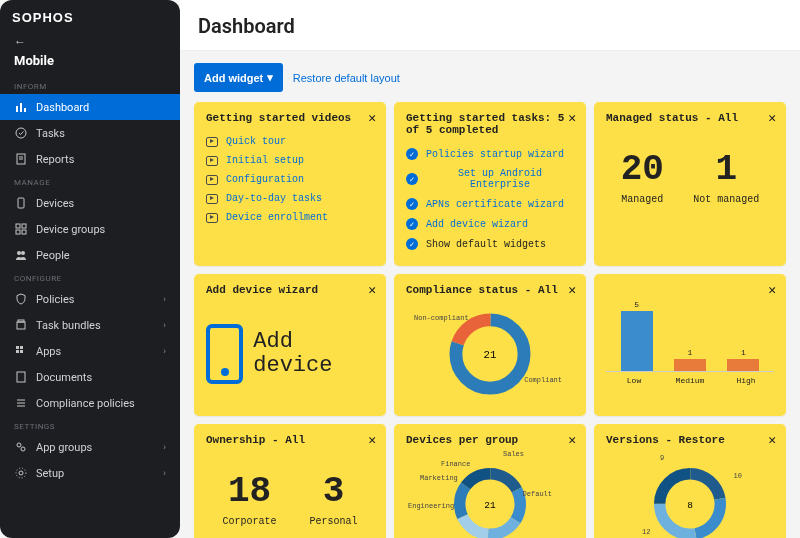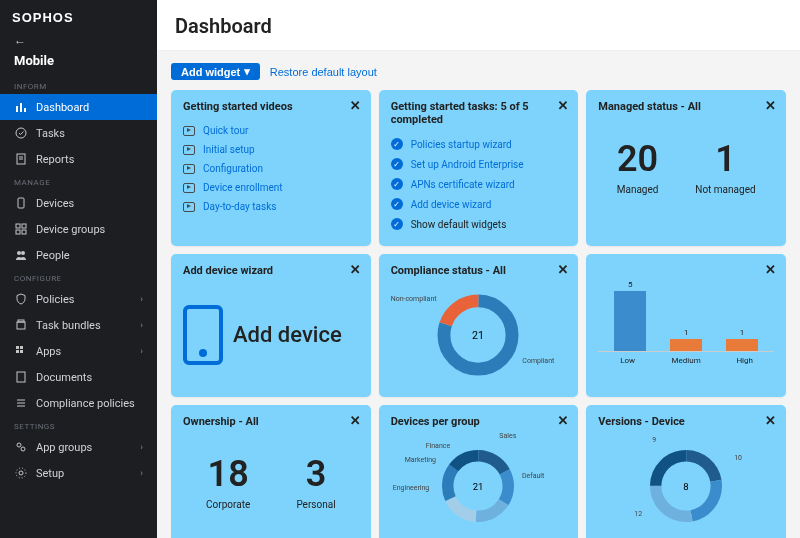--- a/index.html
+++ b/index.html
@@ -1,33 +1,33 @@
 <!DOCTYPE html>
 <html><head>
 <meta charset="utf-8">
 <style>
 * { box-sizing: border-box; margin: 0; padding: 0; }
 body { font-family: -apple-system, BlinkMacSystemFont, "Segoe UI", Roboto, Arial, sans-serif; background: #f5f5f5; color: #222; font-size: 11px; width: 800px; height: 538px; overflow: hidden; display: flex; }
-.sidebar { width: 157px; background: #1c1e22; color: #c5c5c5; height: 538px; overflow-y: auto; flex-shrink: 0; }
+.sidebar { width: 180px; background: #1c1e22; color: #c5c5c5; height: 538px; overflow-y: auto; flex-shrink: 0; border-radius: 12px; }
 .logo { font-family: Arial, sans-serif; font-weight: bold; letter-spacing: 1px; font-size: 13px; color: #fff; padding: 10px 12px 6px; }
 .back-arrow { color: #ccc; padding: 2px 14px; font-size: 12px; cursor: pointer; }
 .app-title { color: #fff; font-weight: bold; font-size: 13px; padding: 4px 14px 8px; }
 .section-label { color: #6b6f76; font-size: 8px; letter-spacing: 0.5px; padding: 6px 14px 3px; text-transform: uppercase; }
 .nav-item { display: flex; align-items: center; padding: 6px 14px; cursor: pointer; font-size: 11px; color: #d0d2d6; }
 .nav-item.active { background: #006cd8; color: #fff; }
 .nav-item .icon { width: 14px; height: 14px; margin-right: 8px; display: inline-flex; align-items: center; justify-content: center; }
 .nav-item .chev { margin-left: auto; font-size: 9px; color: #8a8d93; }
 .main { flex: 1; background: #fff; height: 538px; overflow-y: auto; }
 .page-title { font-size: 20px; font-weight: 600; padding: 14px 18px 12px; border-bottom: 1px solid #eee; }
 .content { background: #f4f4f4; padding: 12px 14px; min-height: 480px; }
 .toolbar { display: flex; align-items: center; gap: 10px; margin-bottom: 10px; }
-.btn-primary { background: #006cd8; color: #fff; border: none; border-radius: 3px; padding: 2px 10px; font-size: 11px; font-weight: bold; cursor: pointer; display: inline-flex; align-items: center; gap: 4px; }
+.btn-primary { background: #006cd8; color: #fff; border: none; border-radius: 3px; padding: 8px 10px; font-size: 11px; font-weight: bold; cursor: pointer; display: inline-flex; align-items: center; gap: 4px; }
 .btn-link { background: none; border: none; color: #006cd8; font-size: 11px; cursor: pointer; }
 .grid { display: grid; grid-template-columns: repeat(3, 1fr); gap: 8px; }
-.card { background: #7dd3fc; border-radius: 5px; padding: 10px 12px 12px; position: relative; min-height: 140px; box-shadow: 0 1px 2px rgba(0,0,0,0.06); }
+.card { background: #fde047; border-radius: 5px; padding: 10px 12px 12px; position: relative; min-height: 140px; box-shadow: 0 1px 2px rgba(0,0,0,0.06); font-family: Liberation Mono, monospace; }
 .card-title { font-weight: bold; font-size: 11px; margin-bottom: 8px; }
 .close-x { position: absolute; top: 8px; right: 10px; font-weight: bold; font-size: 13px; cursor: pointer; }
 .video-list, .task-list { list-style: none; }
 .video-list li, .task-list li { display: flex; align-items: center; padding: 4px 0; font-size: 10px; text-align: center; }
 .video-list li .vicon { width: 12px; height: 10px; border: 1px solid #4a4a4a; border-radius: 2px; margin-right: 8px; position: relative; }
 .video-list li .vicon::after { content: ""; position: absolute; left: 3px; top: 1.5px; border-left: 4px solid #4a4a4a; border-top: 2.5px solid transparent; border-bottom: 2.5px solid transparent; }
 .video-list li a { color: #006cd8; text-decoration: none; }
 .task-list li .check { width: 12px; height: 12px; border-radius: 50%; background: #006cd8; color: #fff; display: inline-flex; align-items: center; justify-content: center; font-size: 8px; margin-right: 8px; }
 .task-list li a { color: #006cd8; text-decoration: none; }
 .task-list li span.done { color: #222; }
@@ -218,25 +218,25 @@
           <li>
               <span class="vicon"></span>
               <a>Initial setup</a>
             </li>
           <li>
               <span class="vicon"></span>
               <a>Configuration</a>
             </li>
           <li>
               <span class="vicon"></span>
+              <a>Day-to-day tasks</a>
+            </li>
+          <li>
+              <span class="vicon"></span>
               <a>Device enrollment</a>
-            </li>
-          <li>
-              <span class="vicon"></span>
-              <a>Day-to-day tasks</a>
             </li>
         </ul>
       </div>
 
       <div class="card">
         <div class="card-title">Getting started tasks: 5 of 5 completed</div>
         <span class="close-x">✕</span>
         <ul class="task-list">
           <li>
               <span class="check">✓</span>
@@ -287,21 +287,21 @@
 
       <div class="card">
         <div class="card-title">Compliance status - All</div>
         <span class="close-x">✕</span>
         <div class="donut-wrap">
           <svg width="90" height="90" viewBox="0 0 42 42">
             <circle cx="21" cy="21" r="15.9" fill="none" stroke="#2b7cb8" stroke-width="6" stroke-dasharray="80 20" stroke-dashoffset="25"></circle>
             <circle cx="21" cy="21" r="15.9" fill="none" stroke="#e8623a" stroke-width="6" stroke-dasharray="20 80" stroke-dashoffset="45"></circle>
             <text x="21" y="23" text-anchor="middle" font-size="5">21</text>
           </svg>
-          <span class="donut-label" style="left:0; top:10px;">Non-compliant</span>
+          <span class="donut-label" style="left:8px; top:10px;">Non-compliant</span>
           <span class="donut-label" style="right:12px; bottom:20px;">Compliant</span>
         </div>
       </div>
 
       <div class="card">
         <span class="close-x">✕</span>
         <div class="bar-chart">
           <div class="bar-col">
               <span class="bar-val">5</span>
               <div class="bar" style="height:60px;background:#3a8ccc"></div>
@@ -353,21 +353,21 @@
           <span class="donut-label" style="right:50px;top:-4px">Sales</span>
           <span class="donut-label" style="left:35px;top:6px">Finance</span>
           <span class="donut-label" style="left:14px;top:20px">Marketing</span>
           <span class="donut-label" style="left:2px;top:48px">Engineering</span>
 
           <span class="donut-label" style="right:22px;top:36px">Default</span>
         </div>
       </div>
 
       <div class="card">
-        <div class="card-title">Versions - Device</div>
+        <div class="card-title">Versions - Restore</div>
         <span class="close-x">✕</span>
         <div class="donut-wrap">
           <svg width="80" height="80" viewBox="0 0 42 42">
             <circle cx="21" cy="21" r="15.9" fill="none" stroke="#1f5b8c" stroke-width="6" stroke-dasharray="22 78" stroke-dashoffset="25"></circle>
             <circle cx="21" cy="21" r="15.9" fill="none" stroke="#3a8ccc" stroke-width="6" stroke-dasharray="25 75" stroke-dashoffset="3"></circle>
             <circle cx="21" cy="21" r="15.9" fill="none" stroke="#6fb1de" stroke-width="6" stroke-dasharray="28 72" stroke-dashoffset="-22"></circle>
             <circle cx="21" cy="21" r="15.9" fill="none" stroke="#105284" stroke-width="6" stroke-dasharray="25 75" stroke-dashoffset="-50"></circle>
             <text x="21" y="23" text-anchor="middle" font-size="5">8</text>
           </svg>
           <span class="donut-label" style="left:54px;top:0px">9</span>

